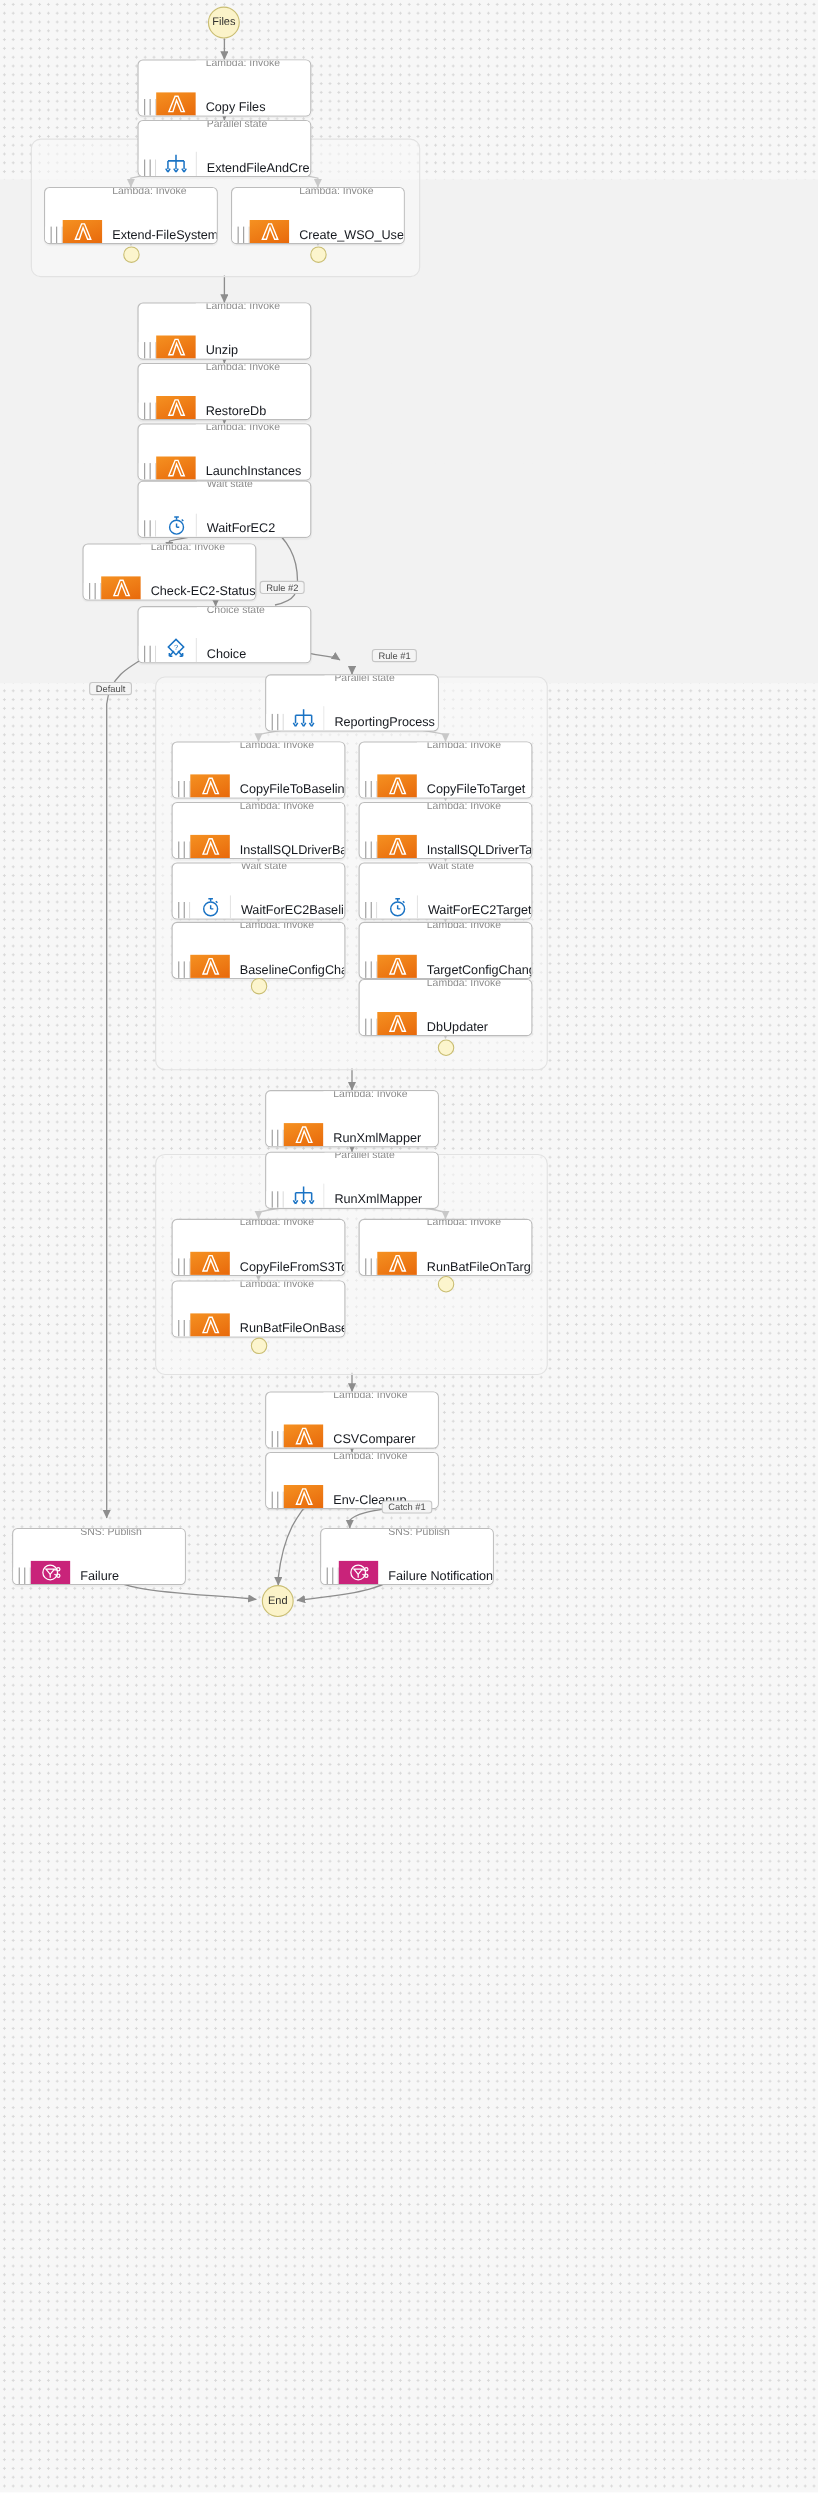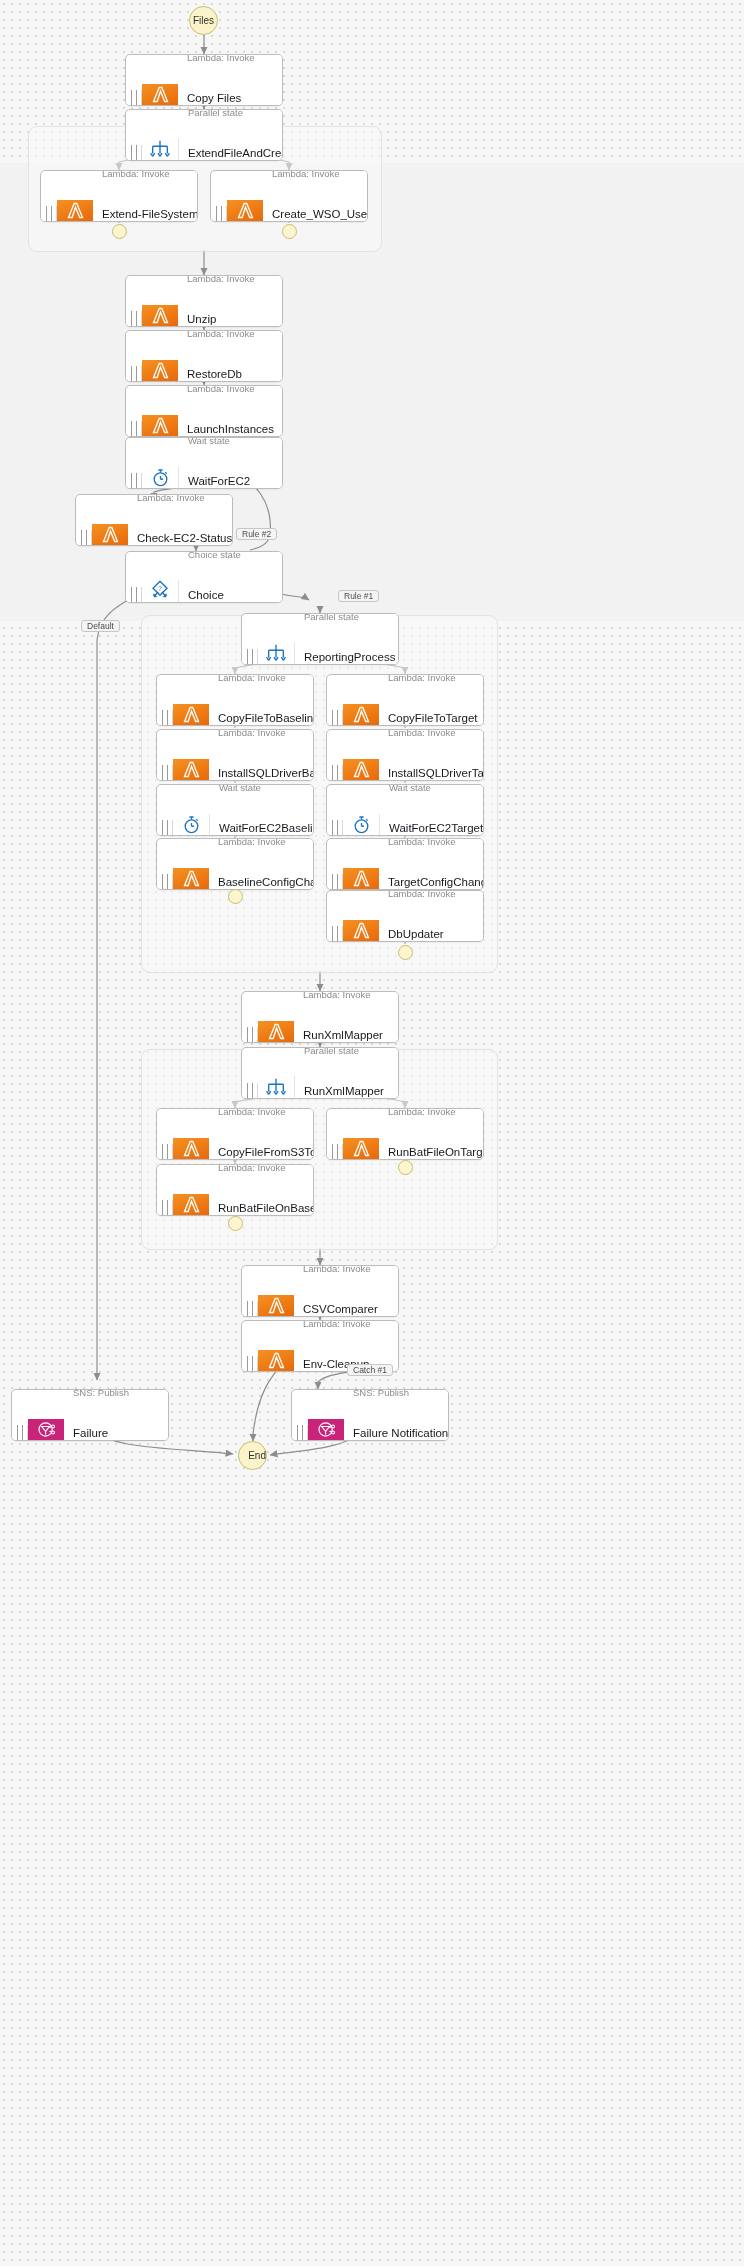--- a/index.html
+++ b/index.html
@@ -695,17 +695,17 @@
         <path d="M15.4 9.6 L17.8 8.9"></path>
           <path d="M15.4 13.8 L17.8 15.1"></path>
       </svg>
     </div>
     <div class="labels">
       <div class="kind">SNS: Publish</div>
       <div class="title">Failure Notification</div>
     </div>
   </div>
 
-  <div class="endpoint" style="left:238px;top:1441px;justify-content:flex-end;">
+  <div class="endpoint" style="left:238px;top:1441px;">
     <span>End</span>
   </div>
 
 </div>
 
 </body></html>

